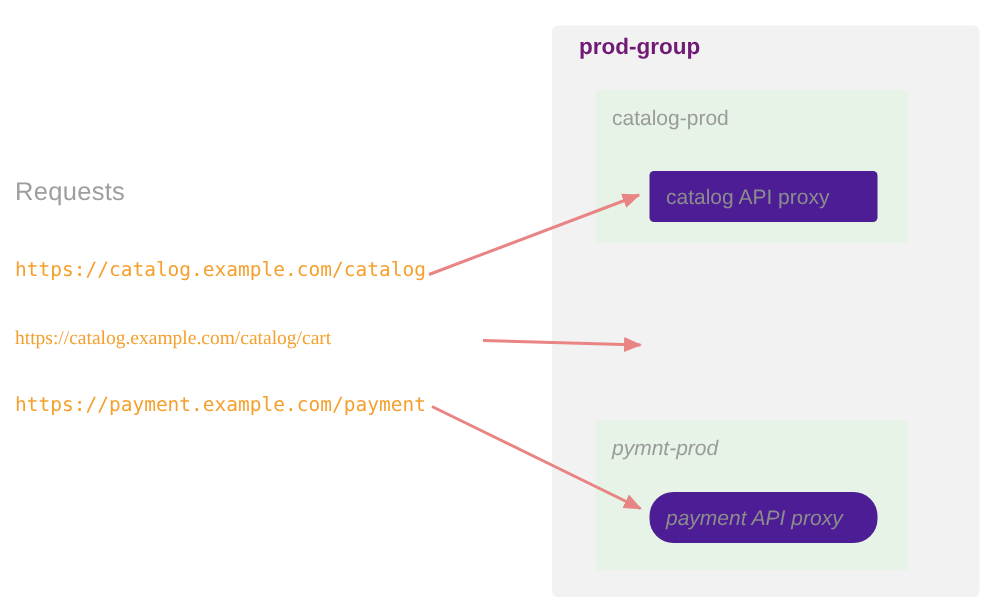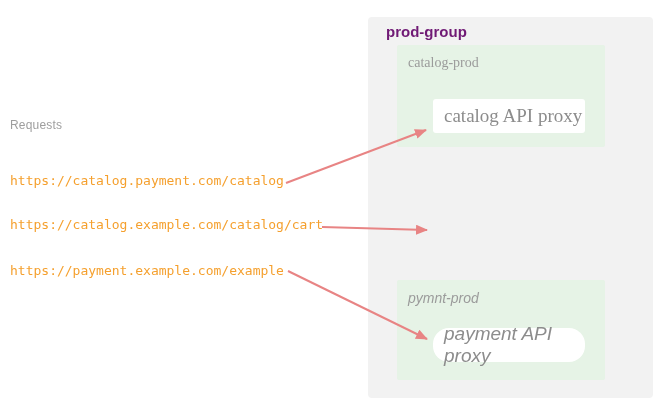--- a/index.html
+++ b/index.html
@@ -6,74 +6,74 @@
   body {
     width: 668px; height: 405px;
     background: #ffffff;
     font-family: "Liberation Sans", sans-serif;
     position: relative; overflow: hidden;
   }
   .canvas { position: absolute; inset: 0; width: 668px; height: 405px; }
 
   .requests-label {
     position: absolute; left: 10px; top: 118px;
-    font-size: 12px; color: #9e9e9e; letter-spacing: 0.2px;
+    font-size: 17px; color: #9e9e9e; letter-spacing: 0.2px;
   }
   .url {
     position: absolute; left: 10px;
     font-family: "DejaVu Sans Mono", "Liberation Mono", monospace;
     font-size: 13px; color: #f5a02e; white-space: pre;
   }
   .url-1 { top: 173px; }
-  .url-2 { top: 217px; }
+  .url-2 { top: 217px; font-family: Liberation Serif, serif; }
   .url-3 { top: 263px; }
 
   .prod-group {
     position: absolute; left: 368px; top: 17px;
     width: 285px; height: 381px;
     background: #f2f2f2; border-radius: 4px;
   }
   .prod-group-title {
     position: absolute; left: 18px; top: 6px;
     font-size: 15px; font-weight: bold; color: #701a75;
   }
   .env {
     position: absolute; left: 29px; width: 208px;
     background: #e6f3e6; border-radius: 2px;
   }
-  .env-1 { top: 28px;  height: 102px; font-family: Liberation Serif, serif; }
+  .env-1 { top: 43px;  height: 102px; }
   .env-2 { top: 155px; height: 99px;  }
   .env-3 { top: 263px; height: 100px; font-style: italic; }
   .env-label {
     position: absolute; left: 11px; top: 10px;
     font-size: 14px; color: #9b9b9b;
   }
   .proxy {
     position: absolute; left: 36px; width: 152px; height: 34px;
-    background: #ffffff; border-radius: 3px;
+    background: #4c1d95; border-radius: 3px;
     box-sizing: border-box; padding-left: 11px;
     display: flex; align-items: center;
-    font-size: 19px; color: #8c8c8c;
+    font-size: 14px; color: #8c8c8c;
   }
   .proxy-1 { top: 54px; }
   .proxy-2 { top: 44px; }
   .proxy-3 { top: 48px; border-radius: 16px; }
 
   svg.arrows { position: absolute; left: 0; top: 0; pointer-events: none; }
 </style>
 </head>
 <body>
 
 <div class="canvas">
 
   <div class="requests-label">Requests</div>
 
-  <div class="url url-1">https://catalog.payment.com/catalog</div>
+  <div class="url url-1">https://catalog.example.com/catalog</div>
   <div class="url url-2">https://catalog.example.com/catalog/cart</div>
-  <div class="url url-3">https://payment.example.com/example</div>
+  <div class="url url-3">https://payment.example.com/payment</div>
 
   <div class="prod-group">
     <div class="prod-group-title">prod-group</div>
 
     <div class="env env-1">
       <div class="env-label">catalog-prod</div>
       <div class="proxy proxy-1">catalog API proxy</div>
     </div>
 
 

